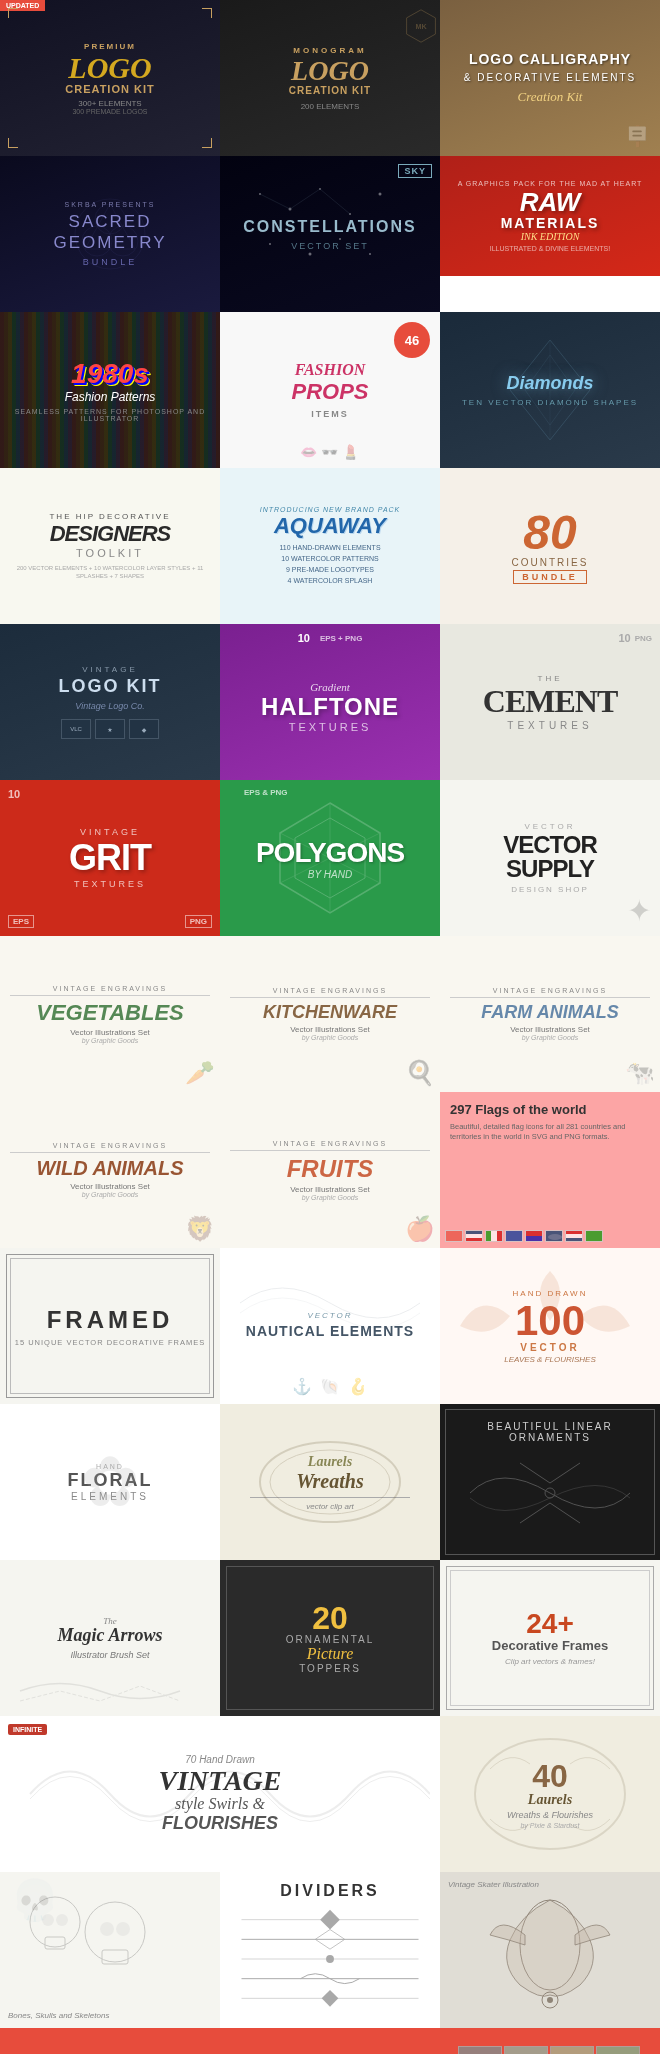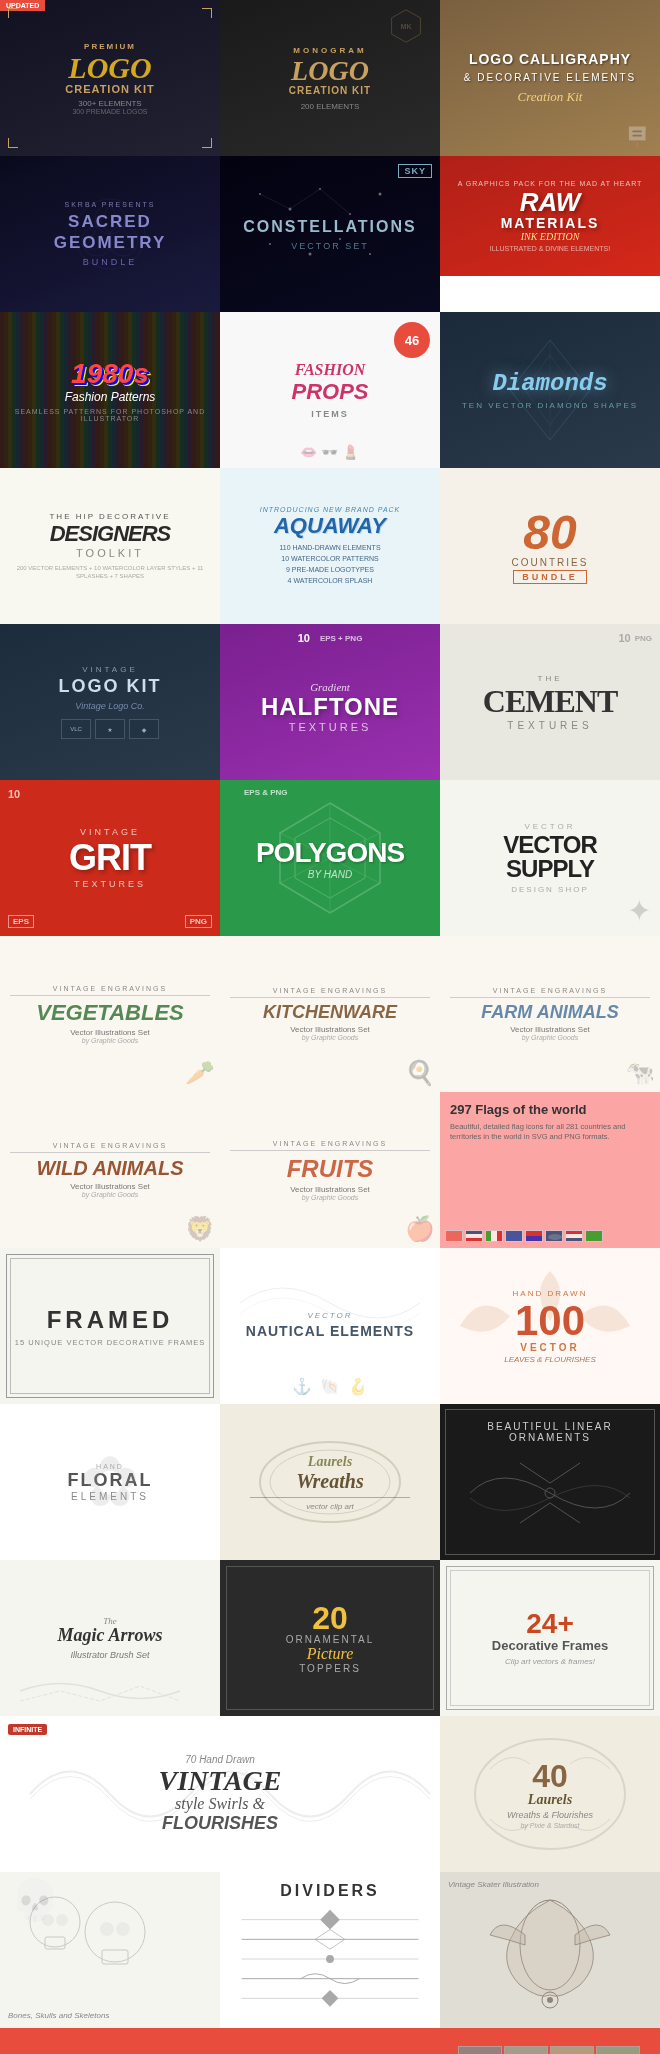--- a/index.html
+++ b/index.html
@@ -38,42 +38,42 @@
       <div style="position:absolute;bottom:8px;left:8px;width:10px;height:10px;border-bottom:1px solid #c8a060;border-left:1px solid #c8a060;"></div>
       <div style="position:absolute;bottom:8px;right:8px;width:10px;height:10px;border-bottom:1px solid #c8a060;border-right:1px solid #c8a060;"></div>
     </div>
 
     <div class="w220" style="height:156px;position:relative;display:flex;flex-direction:column;align-items:center;justify-content:center;text-align:center;padding:10px;background:linear-gradient(160deg,#1a1a1a,#2a2a2a);">
       <div style="color:#c8a060;font-size:8px;font-weight:bold;letter-spacing:3px;text-transform:uppercase;margin-bottom:2px;">MONOGRAM</div>
       <div style="color:#c8a060;font-size:28px;font-weight:900;line-height:1;font-family:Georgia,serif;font-style:italic;">LOGO</div>
       <div style="color:#c8a060;font-size:10px;font-weight:700;letter-spacing:1px;">CREATION KIT</div>
       <div style="color:#888;font-size:8px;margin-top:6px;">200 ELEMENTS</div>
 
-      <div style="position:absolute;top:8px;right:16px;width:36px;height:36px;opacity:0.3;">
+      <div style="position:absolute;top:8px;right:1px;width:36px;height:36px;opacity:0.3;">
         <svg viewBox="0 0 40 40" width="36" height="36">
           <polygon points="20,2 36,11 36,29 20,38 4,29 4,11" fill="none" stroke="#c8a060" stroke-width="1"></polygon>
           <text x="20" y="23" text-anchor="middle" fill="#c8a060" font-size="8" font-weight="bold">MK</text>
         </svg>
       </div>
     </div>
 
     <div class="w220" style="height:156px;position:relative;display:flex;flex-direction:column;align-items:center;justify-content:center;text-align:center;padding:10px;background:linear-gradient(160deg,#7a6040,#a08050);">
       <div style="color:#fff;font-size:14px;font-weight:700;letter-spacing:1px;line-height:1.2;text-transform:uppercase;text-shadow:1px 1px 2px rgba(0,0,0,0.5);">LOGO CALLIGRAPHY<br><span style="font-size:10px;font-weight:400;letter-spacing:2px;">&amp; DECORATIVE ELEMENTS</span></div>
       <div style="color:#f0d080;font-size:13px;font-style:italic;margin-top:4px;font-family:Georgia,serif;">Creation Kit</div>
 
       <div style="position:absolute;bottom:8px;right:10px;color:rgba(255,255,255,0.3);font-size:20px;">🪧</div>
     </div>
 
   </div>
 
   <div class="grid-row">
 
     <div class="w220" style="height:156px;position:relative;display:flex;flex-direction:column;align-items:center;justify-content:center;text-align:center;padding:10px;background:linear-gradient(160deg,#0a0a1e,#1a1a3e);">
       <div style="color:#7a7aaa;font-size:7px;letter-spacing:2px;text-transform:uppercase;margin-bottom:4px;">SKRBA PRESENTS</div>
-      <div style="color:#8888cc;font-size:17px;font-weight:700;letter-spacing:2px;line-height:1.2;text-transform:uppercase;text-align:center;">SACRED<br>GEOMETRY</div>
+      <div style="color:#8888cc;font-size:17px;font-weight:400;letter-spacing:2px;line-height:1.2;text-transform:uppercase;text-align:center;">SACRED<br>GEOMETRY</div>
       <div style="color:#6666aa;font-size:9px;letter-spacing:3px;margin-top:4px;text-transform:uppercase;">BUNDLE</div>
 
       <svg style="position:absolute;opacity:0.12;" width="80" height="80" viewBox="0 0 80 80">
         <circle cx="40" cy="40" r="35" fill="none" stroke="#8888ff" stroke-width="0.5"></circle>
         <circle cx="40" cy="25" r="15" fill="none" stroke="#8888ff" stroke-width="0.5"></circle>
         <circle cx="27" cy="47" r="15" fill="none" stroke="#8888ff" stroke-width="0.5"></circle>
         <circle cx="53" cy="47" r="15" fill="none" stroke="#8888ff" stroke-width="0.5"></circle>
         <polygon points="40,10 65,55 15,55" fill="none" stroke="#8888ff" stroke-width="0.5"></polygon>
       </svg>
     </div>
@@ -125,21 +125,21 @@
       <div style="color:#cc3366;font-size:22px;font-weight:900;font-style:italic;">PROPS</div>
       <div style="position:absolute;top:10px;right:10px;background:#e74c3c;color:white;width:36px;height:36px;border-radius:50%;display:flex;flex-direction:column;align-items:center;justify-content:center;font-size:13px;font-weight:900;">
         <span>46</span>
       </div>
       <div style="color:#888;font-size:9px;font-weight:bold;letter-spacing:2px;text-transform:uppercase;margin-top:4px;">ITEMS</div>
 
       <div style="position:absolute;bottom:8px;font-size:14px;opacity:0.3;">👄 🕶️ 💄</div>
     </div>
 
     <div class="w220" style="height:156px;position:relative;display:flex;flex-direction:column;align-items:center;justify-content:center;text-align:center;padding:10px;background:linear-gradient(160deg,#1a2a3a,#2a3a4a);">
-      <div style="color:#88ccee;font-size:24px;font-weight:700;font-style:italic;font-family:Liberation Mono, monospace;text-shadow:0 0 15px rgba(136,204,238,0.5);">Diamonds</div>
+      <div style="color:#88ccee;font-size:18px;font-weight:700;font-style:italic;font-family:Liberation Sans, sans-serif;text-shadow:0 0 15px rgba(136,204,238,0.5);">Diamonds</div>
       <div style="color:#6699aa;font-size:8px;letter-spacing:2px;text-transform:uppercase;margin-top:4px;">TEN VECTOR DIAMOND SHAPES</div>
 
       <svg style="position:absolute;opacity:0.15;" width="180" height="120" viewBox="0 0 180 120">
         <polygon points="90,10 130,60 90,110 50,60" fill="none" stroke="#88ccee" stroke-width="1"></polygon>
         <polygon points="90,25 115,60 90,95 65,60" fill="none" stroke="#88ccee" stroke-width="0.5"></polygon>
         <line x1="50" y1="60" x2="130" y2="60" stroke="#88ccee" stroke-width="0.3"></line>
         <line x1="90" y1="10" x2="90" y2="110" stroke="#88ccee" stroke-width="0.3"></line>
       </svg>
     </div>
 

